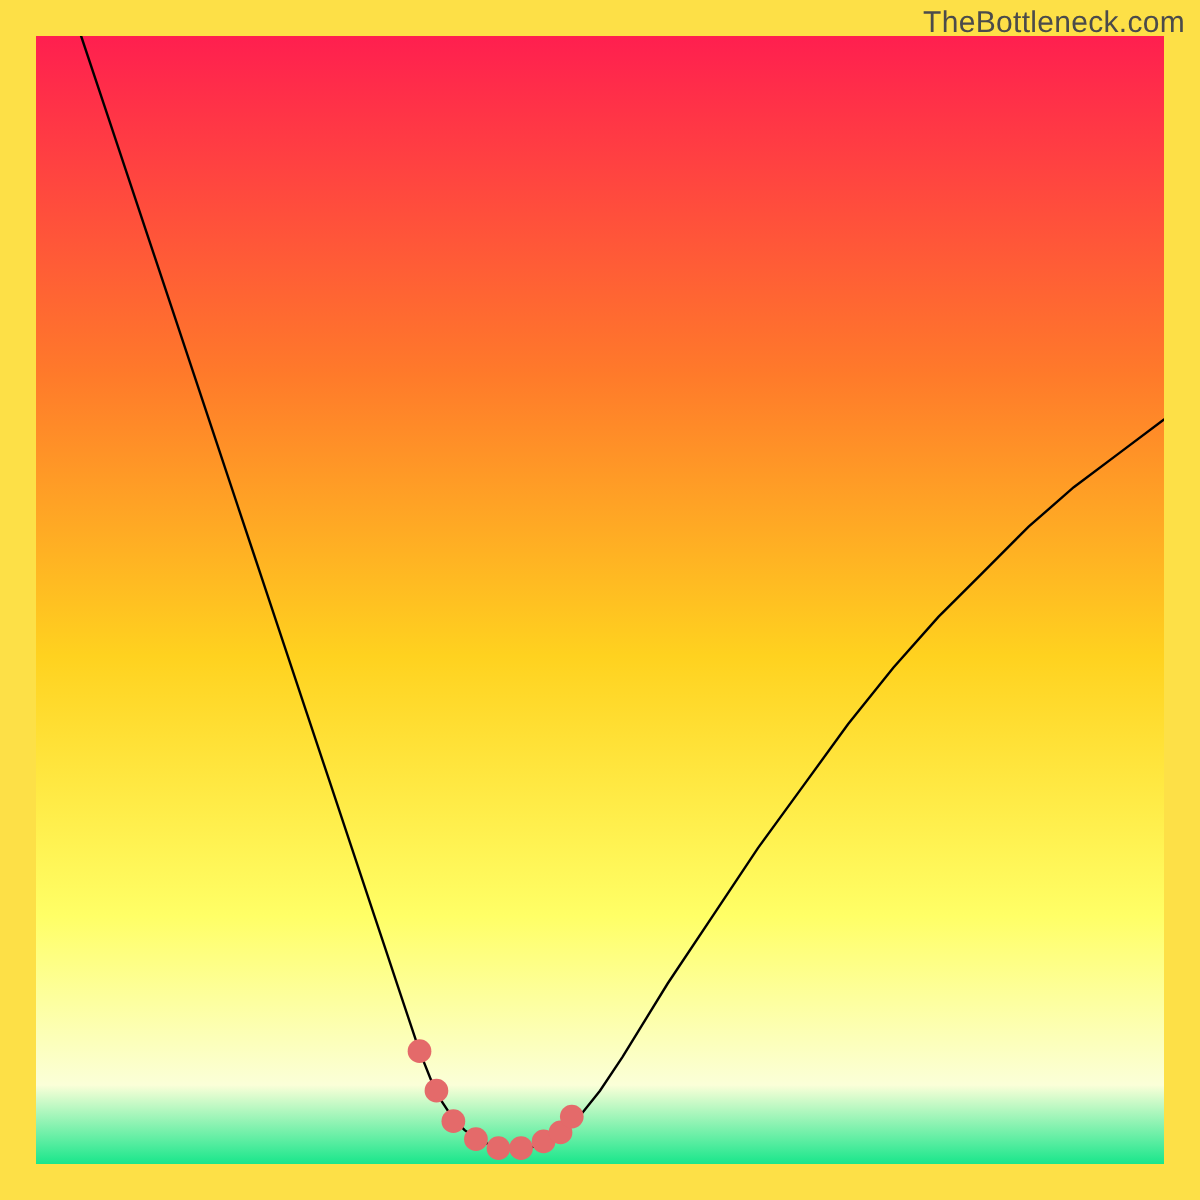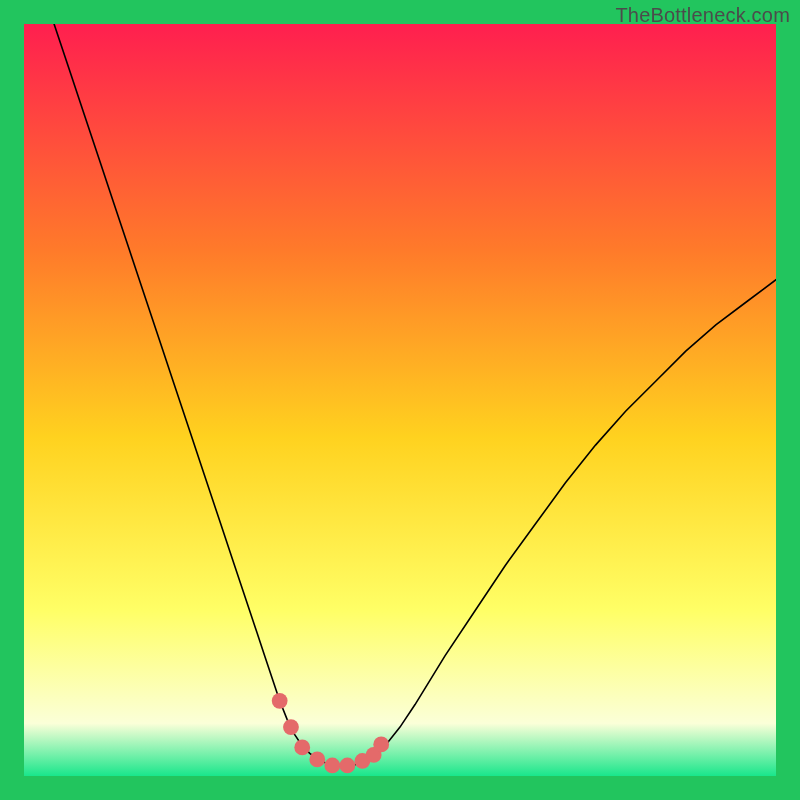--- a/index.html
+++ b/index.html
@@ -10,21 +10,21 @@
     overflow: hidden;
     background: #000;
     font-family: Arial, Helvetica, sans-serif;
   }
   .frame {
     position: absolute;
     left: 0;
     top: 0;
     width: 800px;
     height: 800px;
-    background: #22c55e;
+    background: #fde047;
   }
   .plot {
     position: absolute;
     left: 24px;
     top: 24px;
     width: 752px;
     height: 752px;
     overflow: hidden;
   }
   .watermark {

